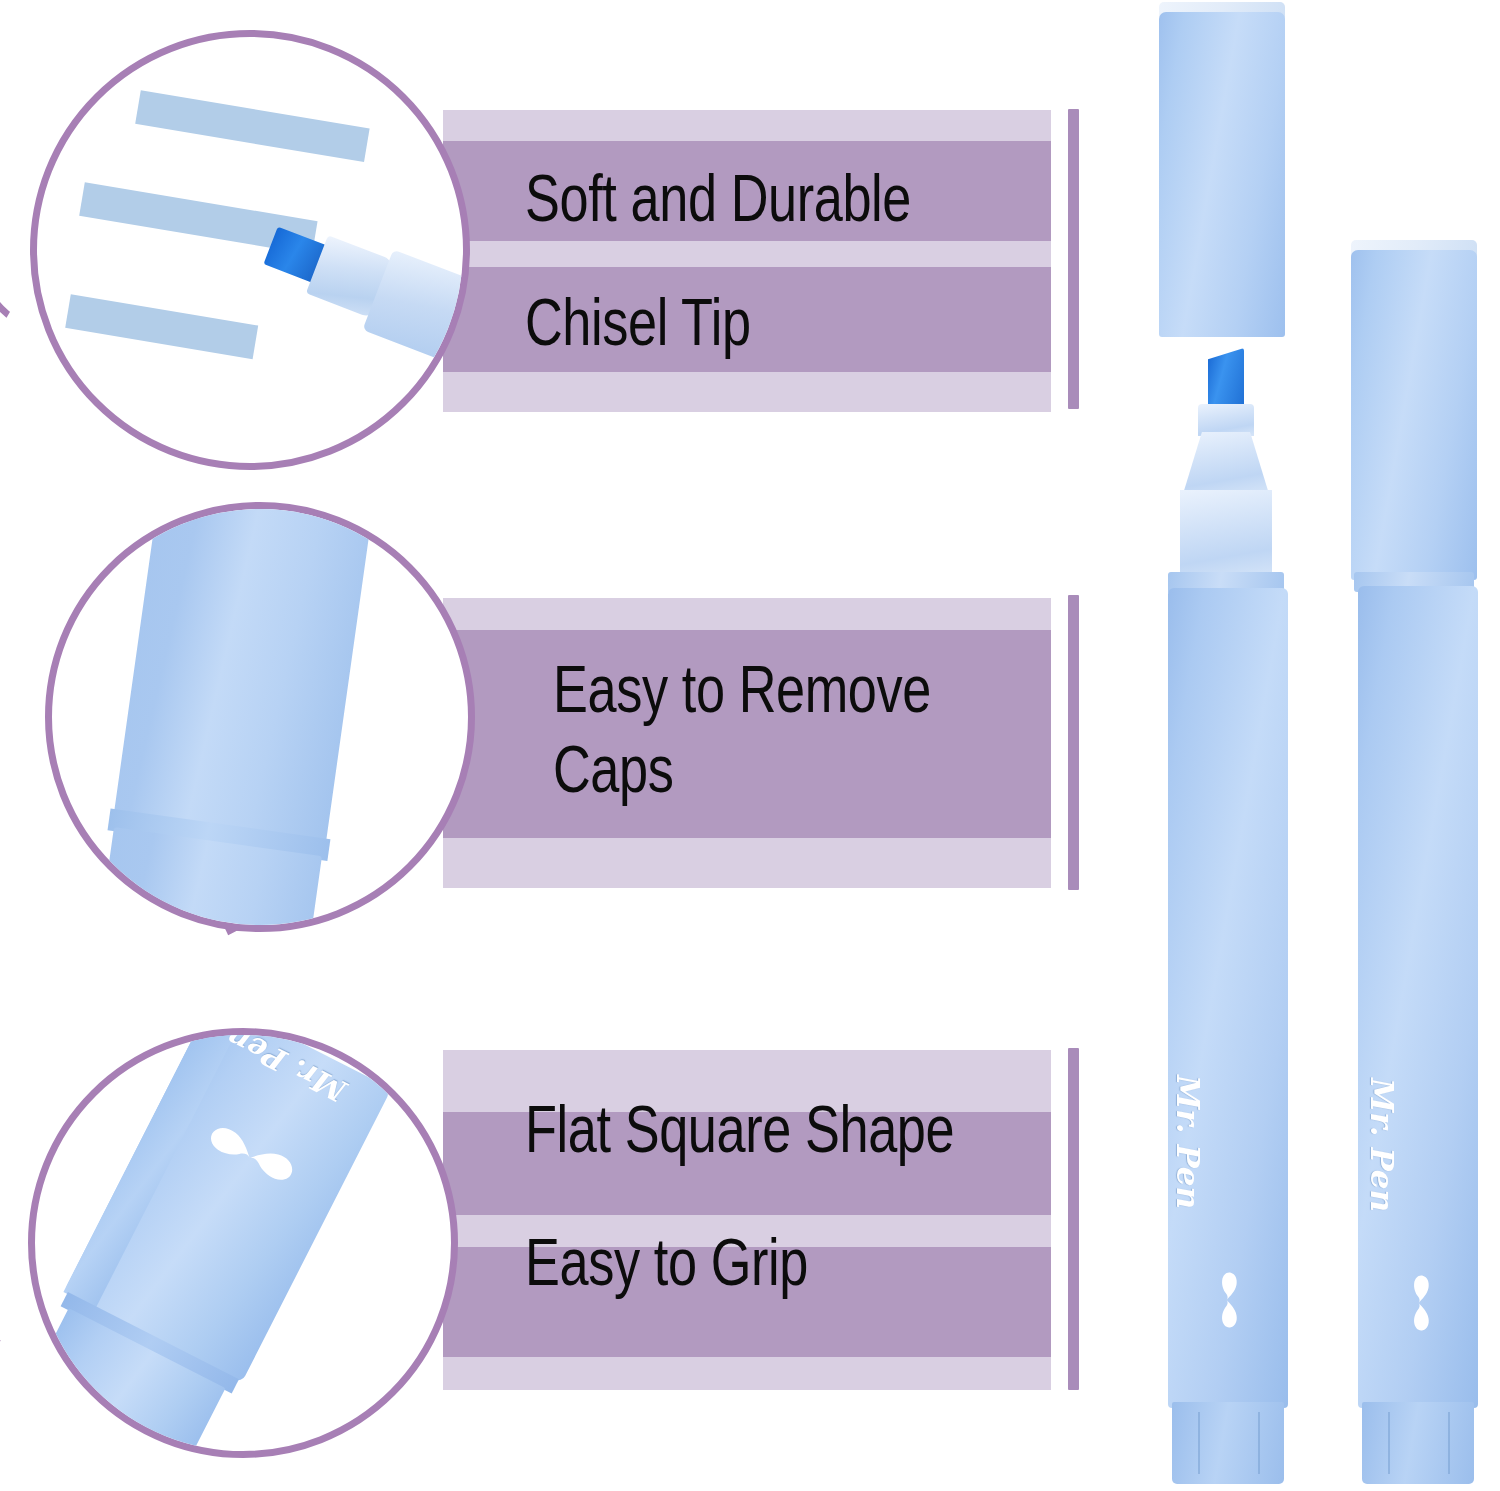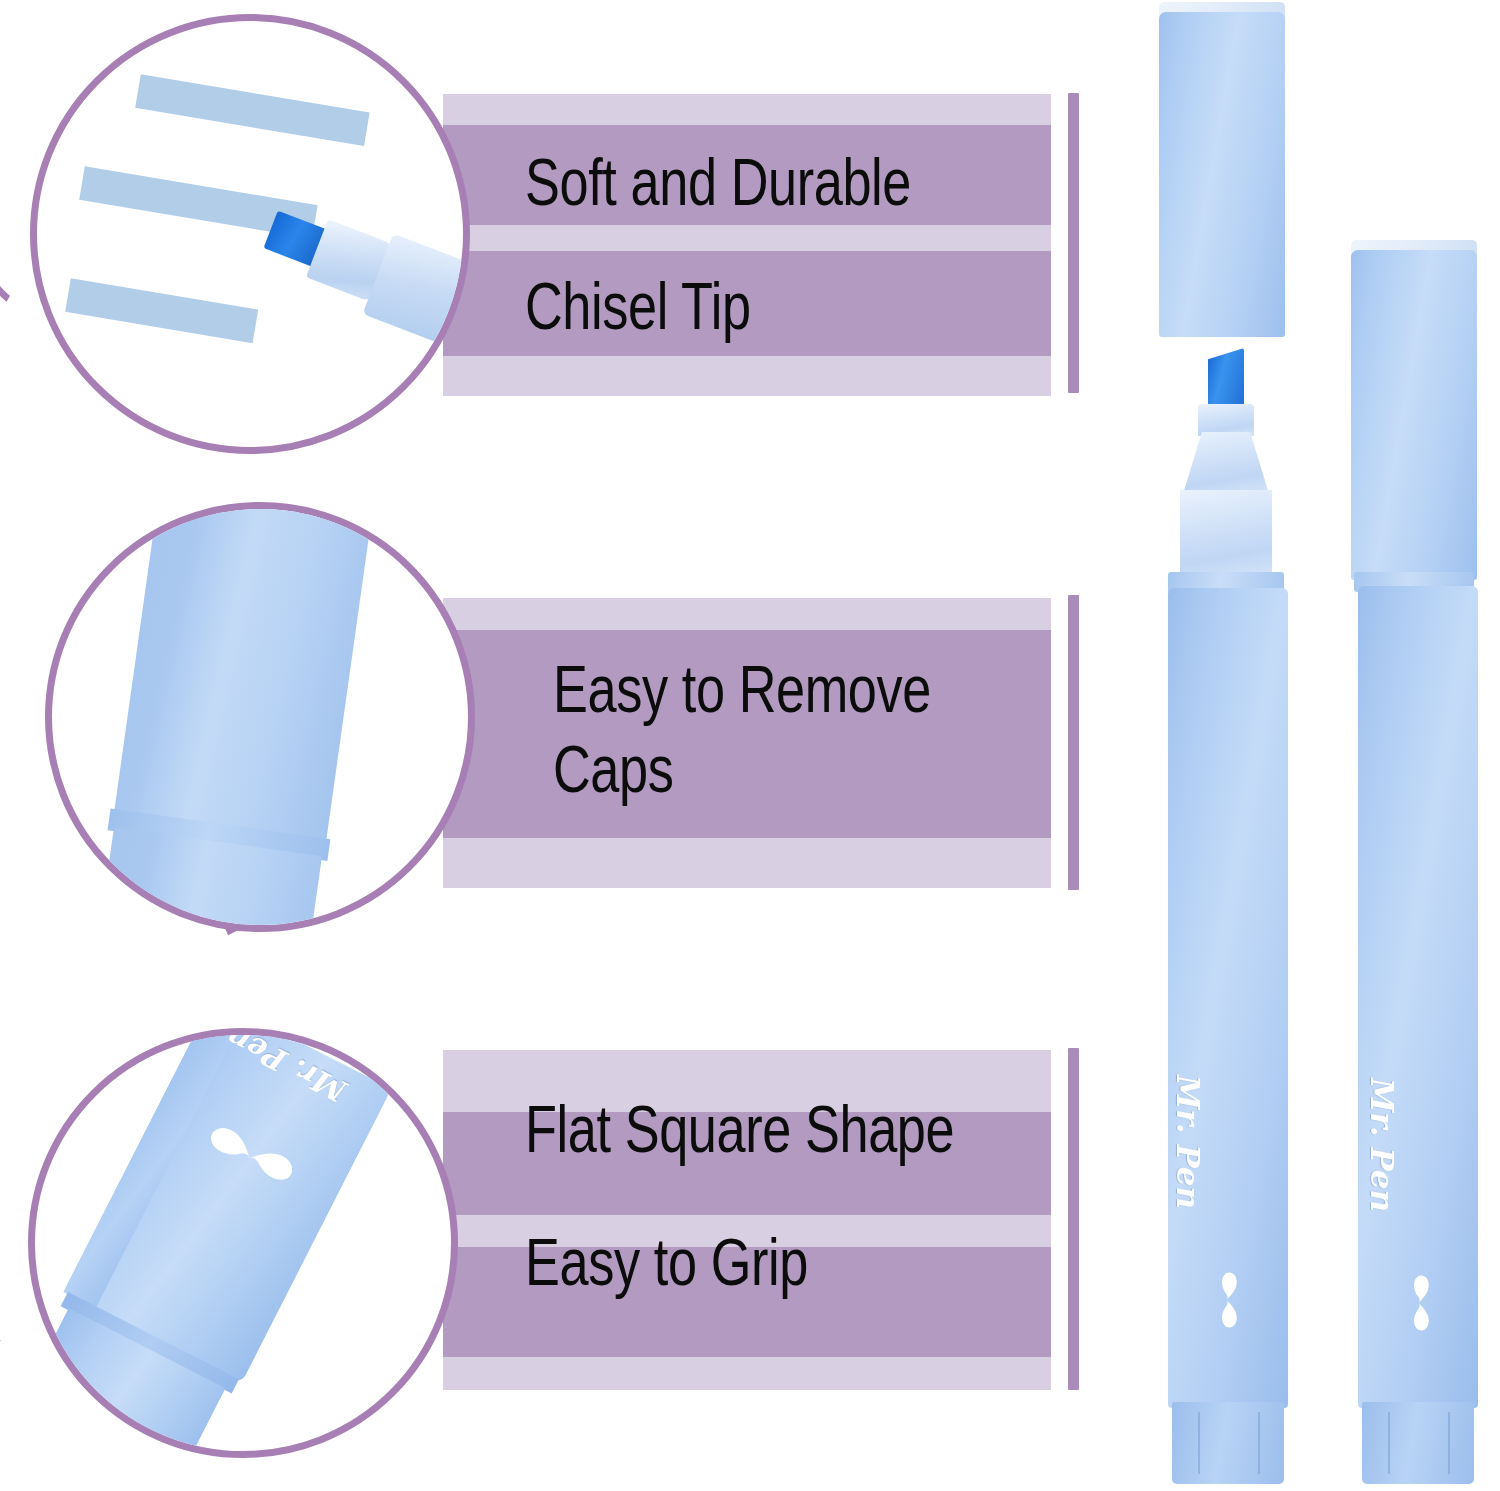--- a/index.html
+++ b/index.html
@@ -159,21 +159,21 @@
   }
   .pen-collar {
     position:absolute;
     background:linear-gradient(100deg,#a6c6ef 0%,#c9ddf7 45%,#a6c6ef 100%);
     border-radius:3px;
   }
 </style>
 </head>
 <body>
 
-<div class="feature-block" style="left:0; top:0; width:1100px; height:470px;padding-left:40px;">
+<div class="feature-block" style="left:0; top:16px; width:1100px; height:470px;padding-left:40px;">
 
   <div class="banner" style="left:443px; top:94px; width:608px; height:302px;">
     <div class="stripe light" style="top:0;   width:608px; height:31px;"></div>
     <div class="stripe dark" style="top:31px; width:608px; height:100px;"></div>
     <div class="stripe light" style="top:131px; width:608px; height:26px;"></div>
     <div class="stripe dark" style="top:157px; width:608px; height:105px;"></div>
     <div class="stripe light" style="top:262px; width:608px; height:40px;"></div>
   </div>
 
   <div class="banner-text" style="left:525px; top:148px; font-size:67px;">Soft and Durable</div>

